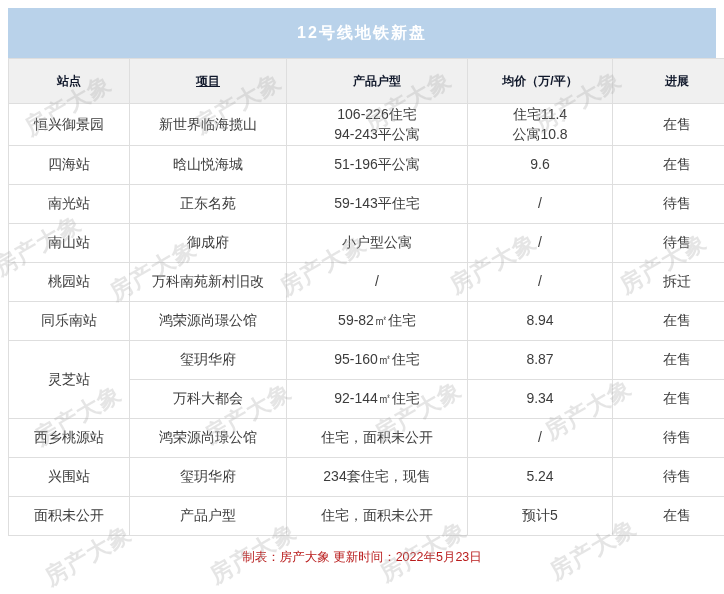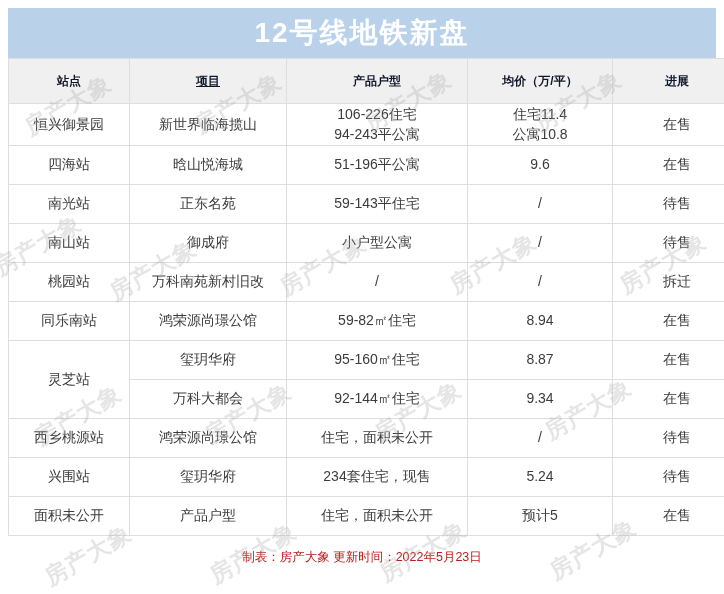--- a/index.html
+++ b/index.html
@@ -43,21 +43,21 @@
     background: #b9d2ea;
     height: 50px;
     display: flex;
     align-items: center;
     justify-content: center;
     position: relative;
     z-index: 2;
   }
   .title-bar .title-text {
     color: #ffffff;
-    font-size: 28px;
+    font-size: 16px;
     font-weight: bold;
     letter-spacing: 2px;
   }
   table.main-table {
     width: 708px;
     border-collapse: collapse;
     table-layout: fixed;
     position: relative;
     z-index: 2;
     background: transparent;

